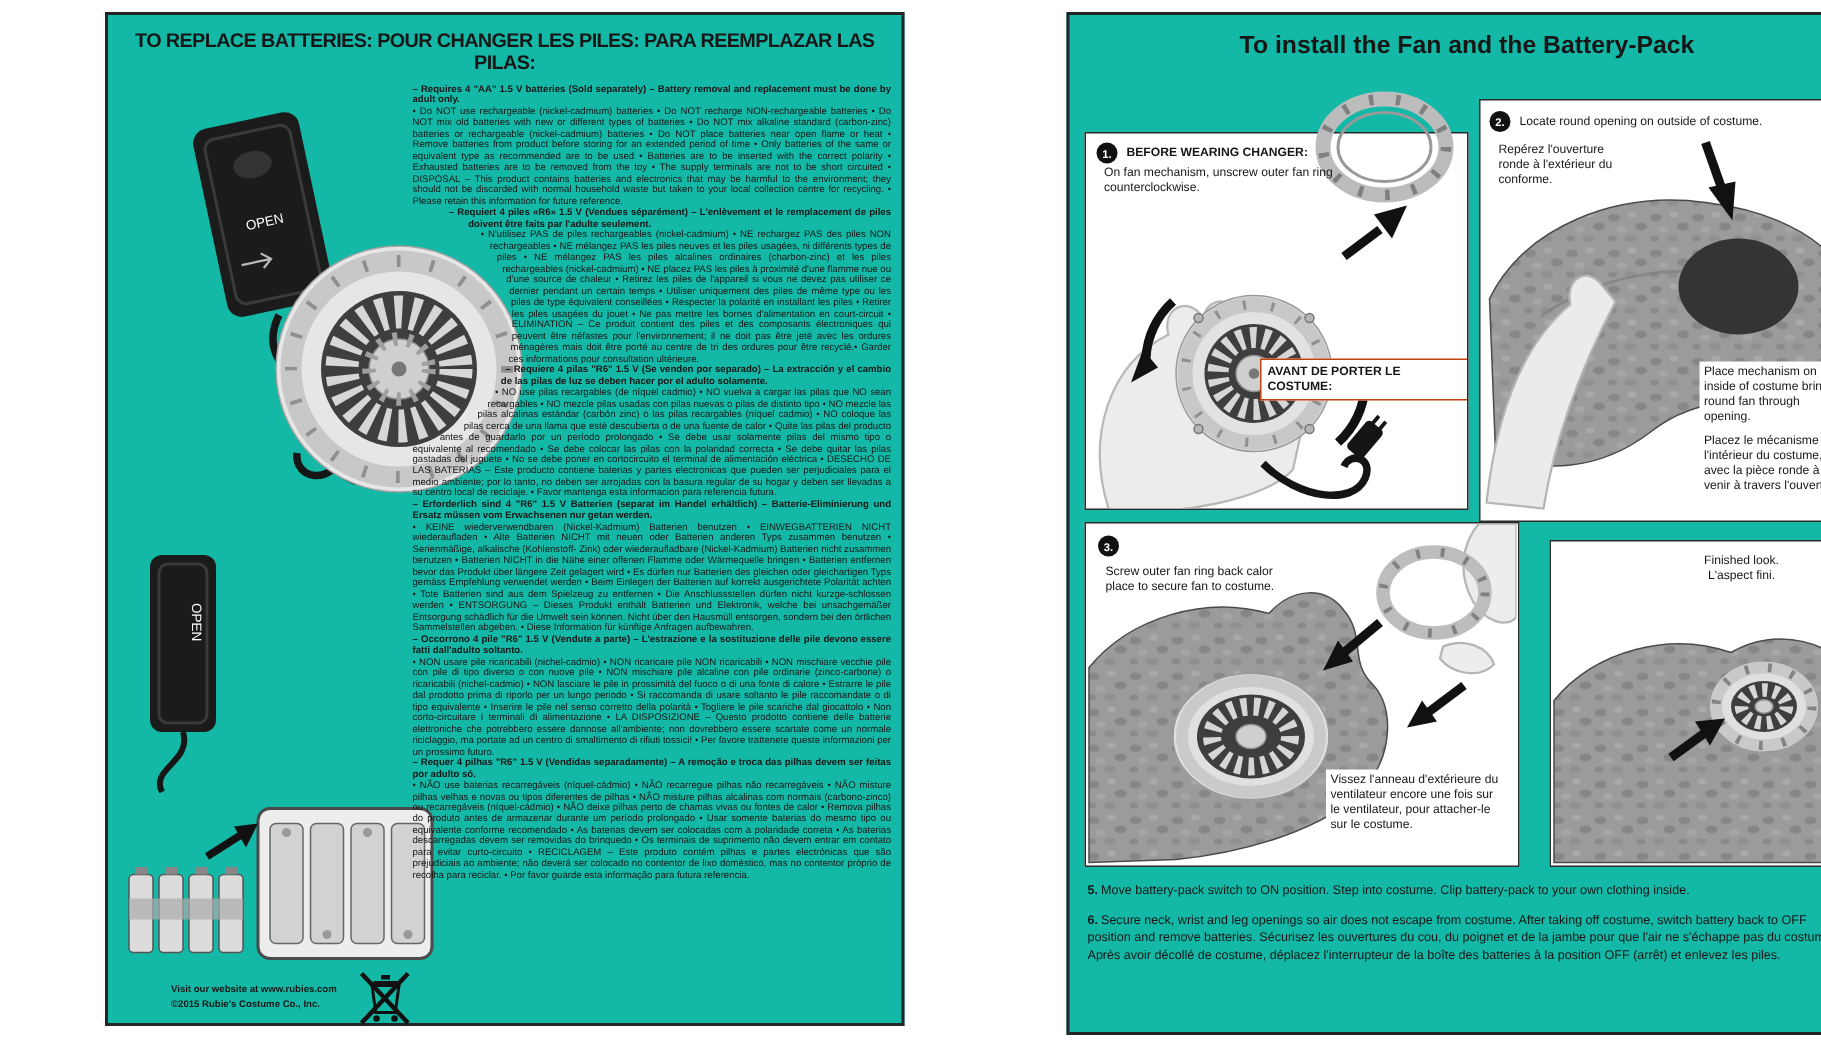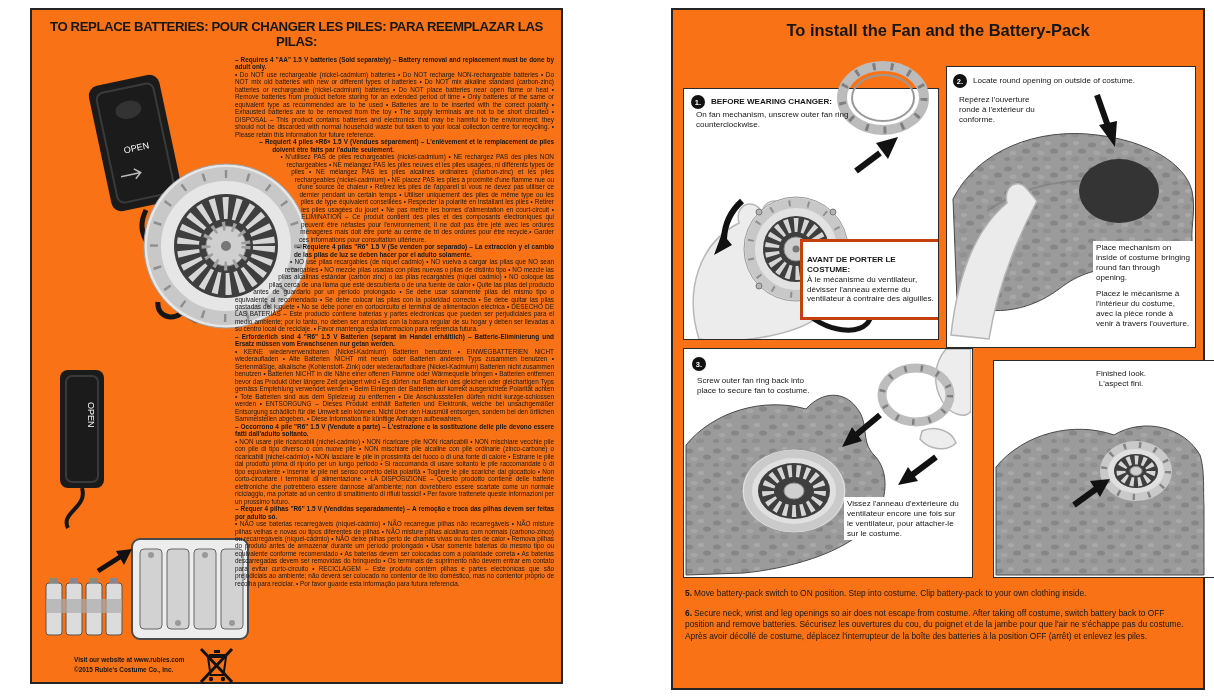--- a/index.html
+++ b/index.html
@@ -1,18 +1,18 @@
 <!DOCTYPE html>
 <html><head>
 <meta charset="utf-8">
 <style>
   html,body{margin:0;padding:0;background:#fff;}
   .canvas{position:relative;width:1214px;height:697px;background:#fff;overflow:hidden;
           font-family:"Liberation Sans",sans-serif;color:#161616;}
-  .page{position:absolute;background:#f97316;border:2px solid #242424;box-sizing:border-box;}
+  .page{position:absolute;background:#14b8a6;border:2px solid #242424;box-sizing:border-box;margin-left:40px;}
   #left-page{left:30px;top:8px;width:533px;height:676px;}
   #right-page{left:671px;top:8px;width:534px;height:682px;}
 
   
   .lp-title{padding-top:9px;text-align:center;font-weight:bold;font-size:13.2px;line-height:1.14;
             letter-spacing:-0.4px;}
   .lp-text{position:absolute;left:203px;top:46px;width:319px;font-size:6.4px;line-height:1.17;
            text-align:justify;z-index:2;}
   .sec-lead{font-weight:bold;}
   .fan-spacer{float:left;width:70px;height:150px;margin:3px 5px 2px -6px;
@@ -30,21 +30,21 @@
   .panel{position:absolute;background:#fff;border:1.5px solid #2a2a2a;box-sizing:border-box;overflow:hidden;}
   #panel1{left:10px;top:78px;width:256px;height:252px;}
   #panel2{left:273px;top:56px;width:250px;height:282px;}
   #panel3{left:10px;top:338px;width:290px;height:230px;}
   #panel4{left:320px;top:350px;width:256px;height:218px;}
   #ring-icon{position:absolute;left:158px;top:42px;z-index:3;}
   .badge{position:absolute;width:14px;height:14px;border-radius:50%;background:#111;color:#fff;
          font-size:7.5px;font-weight:bold;display:flex;align-items:center;justify-content:center;z-index:4;}
   .ptext{position:absolute;font-size:8.1px;line-height:1.22;z-index:3;}
   .pbold{font-weight:bold;}
-  .pbox{background:#fff;border:3px solid #c2410c;padding:13px 4px;}
+  .pbox{background:#fff;border:1px solid #c2410c;padding:3px 4px;}
   .pwhite{background:#fff;padding:2px 3px;}
   .psvg{position:absolute;z-index:1;}
   .steps{position:absolute;left:12px;top:578px;width:504px;font-size:8.4px;line-height:1.38;}
   .step{margin-bottom:8px;}
   .stepnum{font-weight:bold;margin-right:2px;}
 </style>
 </head>
 <body>
 
 <svg width="0" height="0" style="position:absolute" aria-hidden="true">
@@ -207,21 +207,20 @@
         <polygon points="214,6 192,12 204,28" fill="#111"></polygon>
         <path d="M118,178 C142,202 178,206 186,188 C192,174 176,170 172,180" stroke="#141414" stroke-width="5" fill="none"></path>
         <g transform="rotate(40 186 162)">
           <rect x="179" y="150" width="14" height="24" rx="3" fill="#141414"></rect>
           <line x1="183" y1="144" x2="183" y2="151" stroke="#141414" stroke-width="2.5"></line>
           <line x1="189" y1="144" x2="189" y2="151" stroke="#141414" stroke-width="2.5"></line>
         </g>
       </svg>
       <div class="ptext pbox" style="left:116px;top:150px;width:130px">
         <span class="pbold">AVANT DE PORTER LE COSTUME:</span>
-        <div>À le mécanisme du ventilateur, dévisser l'anneau externe du ventilateur à contraire des aiguilles.</div>
       </div>
     </div>
 
     <div class="panel" id="panel2">
       <div class="badge" style="left:6px;top:7px">2.</div>
       <div class="ptext" style="left:26px;top:9px;width:215px">Locate round opening on outside of costume.</div>
       <div class="ptext" style="left:12px;top:28px;width:92px">Repérez l'ouverture ronde à l'extérieur du conforme.</div>
       <svg class="psvg" style="left:0;top:24px" width="247" height="256" viewBox="0 0 247 256">
         <path d="M6,108 C30,60 90,36 150,44 C200,50 238,72 245,100 C249,120 244,132 245,150 L245,212 C198,170 150,168 112,198 C80,222 40,226 10,210 Z" fill="url(#fab)" stroke="#4a4a4a" stroke-width="1"></path>
         <path d="M40,120 C80,92 130,84 170,94" fill="none" stroke="#7c7c7c" stroke-width="2" opacity="0.6"></path>
@@ -231,38 +230,38 @@
         <path d="M4,244 C10,190 26,140 60,112 C56,96 70,86 80,98 L90,110 C68,152 50,198 42,248 Z" fill="#ebebeb" stroke="#b5b5b5" stroke-width="1.5"></path>
       </svg>
       <div class="ptext pwhite" style="left:146px;top:174px;width:96px">
         <div>Place mechanism on inside of costume bringing round fan through opening.</div>
         <div style="margin-top:7px">Placez le mécanisme à l'intérieur du costume, avec la pièce ronde à venir à travers l'ouverture.</div>
       </div>
     </div>
 
     <div class="panel" id="panel3">
       <div class="badge" style="left:8px;top:8px">3.</div>
-      <div class="ptext" style="left:13px;top:27px;width:118px">Screw outer fan ring back into place to secure fan to costume.</div>
+      <div class="ptext" style="left:13px;top:27px;width:118px">Screw outer fan ring back calor place to secure fan to costume.</div>
       <svg class="psvg" style="left:0;top:0" width="287" height="227" viewBox="0 0 287 227">
         <path d="M2,226 L2,96 C30,62 80,48 122,60 C138,42 160,42 172,58 C186,74 176,92 190,106 C206,122 204,152 188,174 C160,206 100,220 60,224 Z" fill="url(#fab)" stroke="#4a4a4a" stroke-width="1"></path>
         <ellipse cx="110" cy="142" rx="52" ry="42" fill="#e0e0e0" stroke="#9a9a9a"></ellipse>
         <ellipse cx="110" cy="142" rx="46" ry="37" fill="none" stroke="#cacaca" stroke-width="8"></ellipse>
         <ellipse cx="110" cy="142" rx="36" ry="28" fill="#3e3e3e"></ellipse>
         <ellipse cx="110" cy="142" rx="26" ry="20" fill="none" stroke="#d6d6d6" stroke-width="12" stroke-dasharray="4 4.5"></ellipse>
         <ellipse cx="110" cy="142" rx="10" ry="8" fill="#cfcfcf" stroke="#909090"></ellipse>
         <path d="M262,0 C250,14 248,34 258,52 C266,66 282,70 287,62 L287,0 Z" fill="#ededed" stroke="#b5b5b5" stroke-width="1.5"></path>
         <ellipse cx="232" cy="46" rx="34" ry="27" fill="none" stroke="#bdbdbd" stroke-width="9"></ellipse>
         <ellipse cx="232" cy="46" rx="34" ry="27" fill="none" stroke="#808080" stroke-width="6" stroke-dasharray="2.5 14"></ellipse>
         <path d="M238,82 C252,76 268,82 272,94 C262,104 244,100 236,90 Z" fill="#ededed" stroke="#b5b5b5" stroke-width="1.5"></path>
         <line x1="196" y1="66" x2="172" y2="86" stroke="#111" stroke-width="6"></line>
         <polygon points="158,98 178,92 168,78" fill="#111"></polygon>
         <line x1="252" y1="108" x2="228" y2="126" stroke="#111" stroke-width="6"></line>
         <polygon points="214,136 234,132 224,118" fill="#111"></polygon>
       </svg>
-      <div class="ptext pwhite" style="left:160px;top:148px;width:116px">Vissez l'anneau d'extérieure du ventilateur encore une fois sur le ventilateur, pour attacher-le sur le costume.</div>
+      <div class="ptext pwhite" style="left:160px;top:164px;width:116px">Vissez l'anneau d'extérieure du ventilateur encore une fois sur le ventilateur, pour attacher-le sur le costume.</div>
     </div>
 
     <div class="panel" id="panel4">
       <div class="ptext" style="left:0;top:8px;width:100%;text-align:center">
         <div>Finished look.</div>
         <div>L'aspect fini.</div>
       </div>
       <svg class="psvg" style="left:0;top:36px" width="211" height="179" viewBox="0 0 211 179">
         <path d="M2,178 L2,70 C30,36 80,24 120,38 C150,20 190,30 206,58 C211,74 209,92 210,110 L210,178 Z" fill="url(#fab)" stroke="#4a4a4a" stroke-width="1"></path>
         <ellipse cx="142" cy="74" rx="36" ry="29" fill="#e0e0e0" stroke="#9a9a9a"></ellipse>

